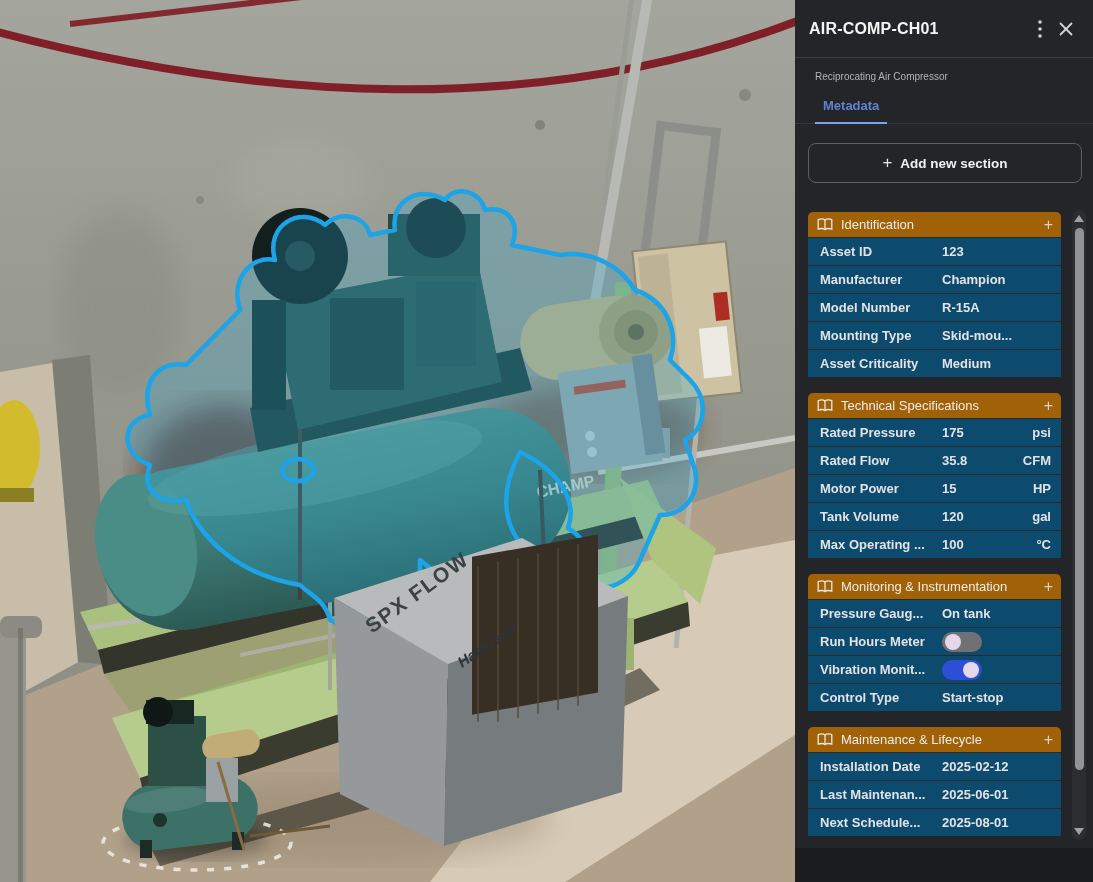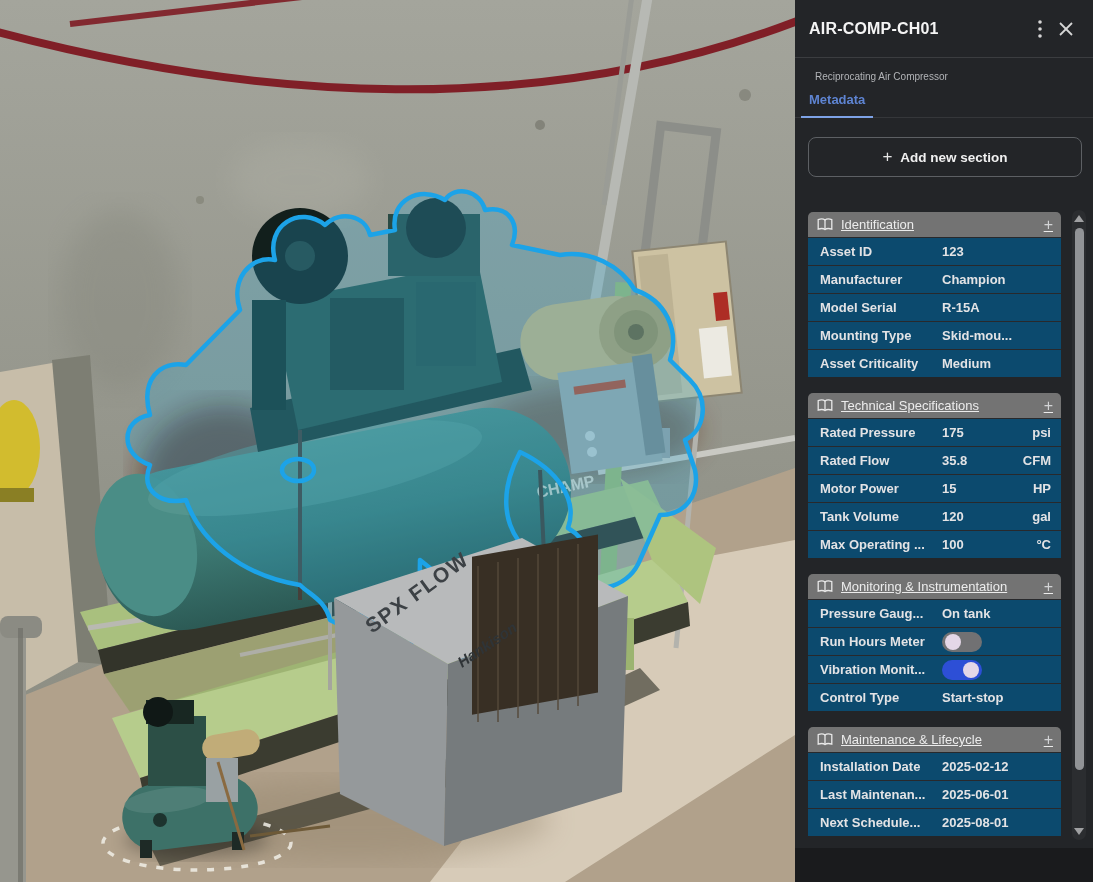--- a/index.html
+++ b/index.html
@@ -12,33 +12,33 @@
   .viewport svg { display:block; width:795px; height:882px; }
 
   
   .panel { position:relative; width:298px; height:848px; background:#232528; color:#ececec; flex:none; }
   .panel-header { display:flex; align-items:center; height:58px; padding:0 14px;
                   border-bottom:1px solid #3b3d40; }
   .panel-title { font-size:16px; font-weight:bold; letter-spacing:.2px; color:#f4f4f4; flex:1; }
   .hdr-btn { background:none; border:none; color:#d6d6d6; cursor:pointer; width:26px; height:26px;
              display:flex; align-items:center; justify-content:center; }
   .panel-sub { padding:13px 20px 2px; font-size:10px; color:#b2b4b7; }
-  .tabs { display:flex; padding:0 6px; border-bottom:1px solid #35373a; }
+  .tabs { display:flex; padding:0 20px; border-bottom:1px solid #35373a; margin-top:6px; }
   .tab { padding:8px 8px 9px; font-size:13px; font-weight:bold; color:#5e84d2;
          border-bottom:2px solid #7da2e6; margin-bottom:-1px; cursor:pointer; }
   .add-section { display:flex; align-items:center; justify-content:center; gap:8px;
                  width:274px; height:40px; margin:19px 13px 0; background:transparent;
                  border:1px solid #5d6064; border-radius:8px; color:#f0f0f0;
                  font-size:13.5px; font-weight:bold; font-family:inherit; cursor:pointer; }
   .add-section .plus { font-size:17px; font-weight:normal; color:#e6e6e6; }
 
   .sections { position:absolute; top:212px; left:13px; width:253px; bottom:0; overflow:hidden; }
   .section { margin-bottom:16px; }
   .section-header { display:flex; align-items:center; gap:8px; height:25px; padding:0 8px 0 9px;
-                    background:#737373; border-radius:5px 5px 0 0;text-decoration:underline; }
+                    background:#a16207; border-radius:5px 5px 0 0; }
   .section-title { flex:1; font-size:13px; font-weight:normal; color:#ececec; white-space:nowrap;
                    overflow:hidden; }
   .sec-plus { color:#d2d3d5; font-size:16px; line-height:1; cursor:pointer; }
   .row { display:flex; align-items:center; height:28px; background:#0c4a6e; padding:0 10px 0 12px;
          border-top:1px solid #28292c; cursor:pointer; }
   .row:first-of-type { border-top:none; }
   .rlabel { width:122px; flex:none; font-size:13px; font-weight:bold; color:#e3e3e5; white-space:nowrap; overflow:hidden; }
   .rvalue { flex:1; font-size:13px; font-weight:bold; color:#e3e3e5; white-space:nowrap; }
   .runit  { font-size:13px; font-weight:bold; color:#e3e3e5; text-align:right; }
   .toggle { width:40px; height:20px; border-radius:10px; position:relative; flex:none; }
@@ -300,21 +300,21 @@
           </div>
           <div class="row">
             <span class="rlabel">Asset ID</span>
             <span class="rvalue">123</span>
           </div>
           <div class="row">
             <span class="rlabel">Manufacturer</span>
             <span class="rvalue">Champion</span>
           </div>
           <div class="row">
-            <span class="rlabel">Model Serial</span>
+            <span class="rlabel">Model Number</span>
             <span class="rvalue">R-15A</span>
           </div>
           <div class="row">
             <span class="rlabel">Mounting Type</span>
             <span class="rvalue">Skid-mou...</span>
           </div>
           <div class="row">
             <span class="rlabel">Asset Criticality</span>
             <span class="rvalue">Medium</span>
           </div>

